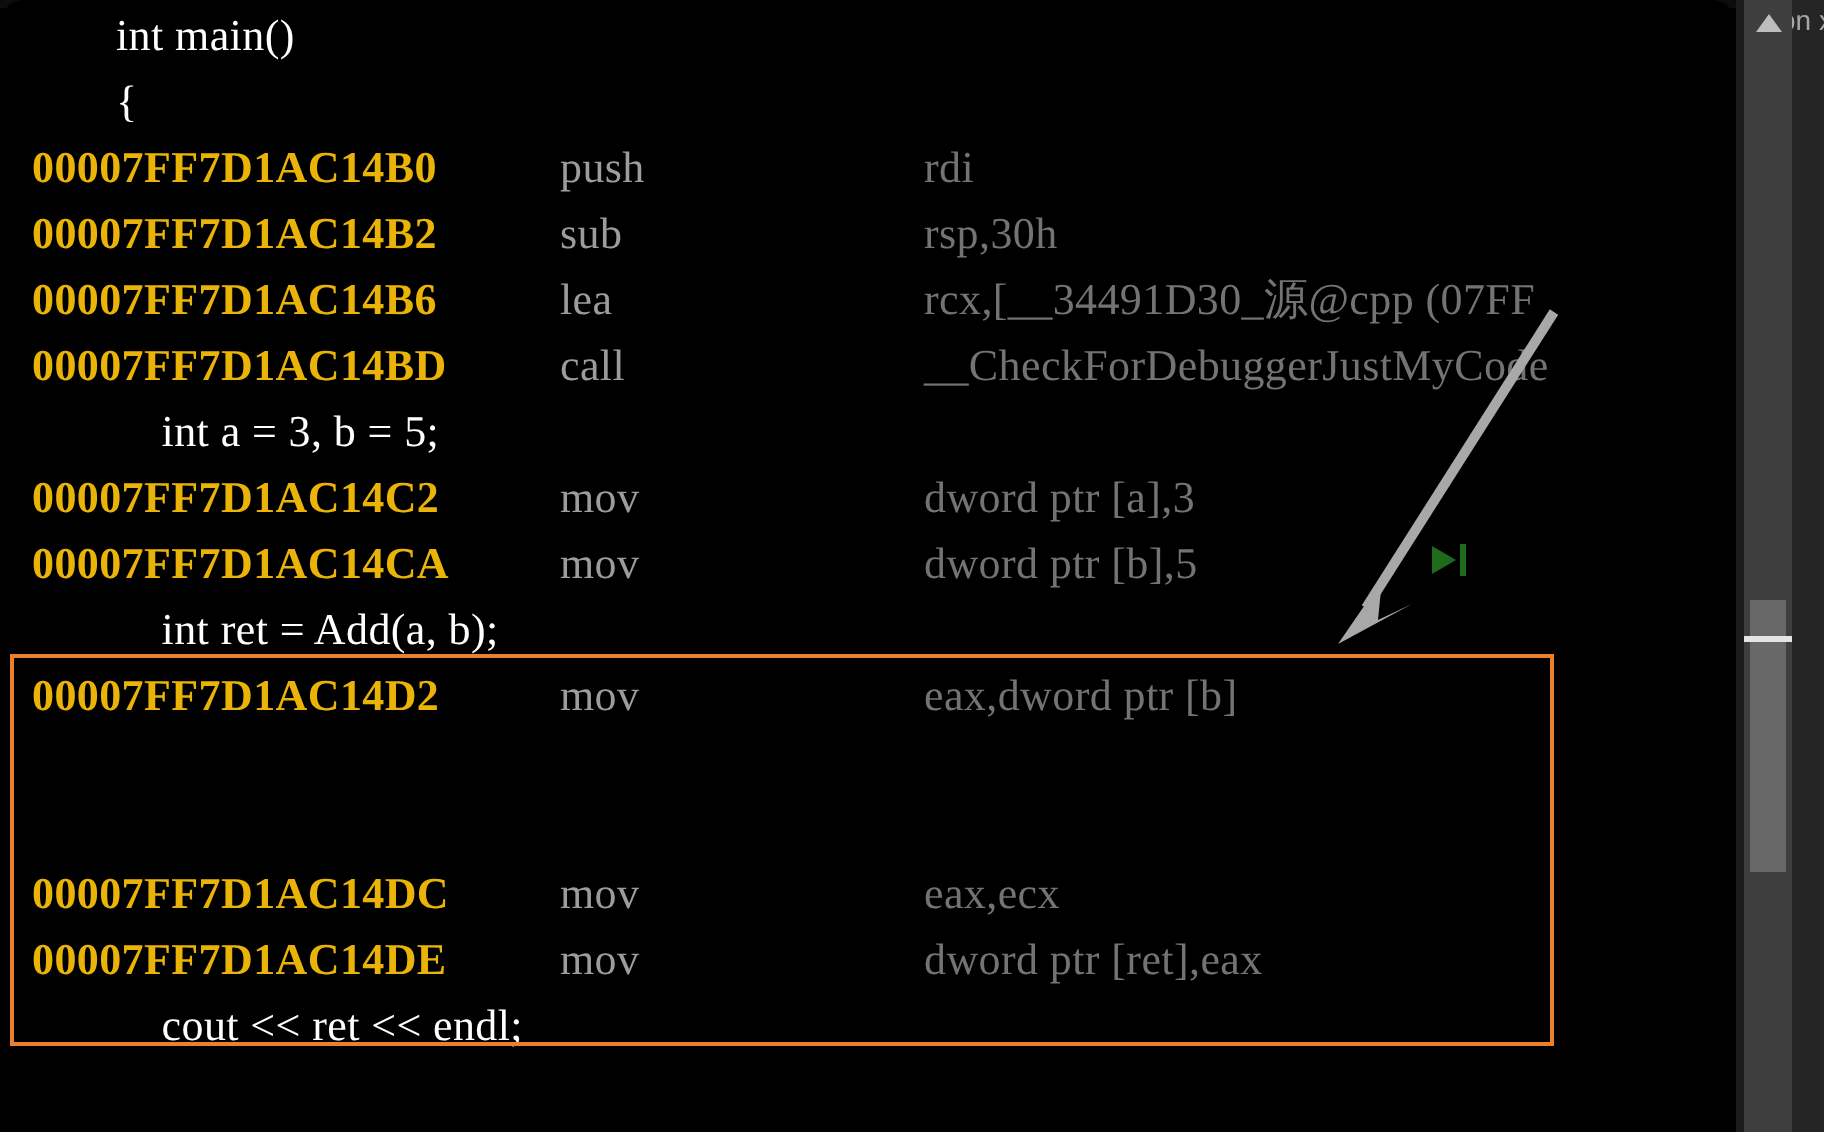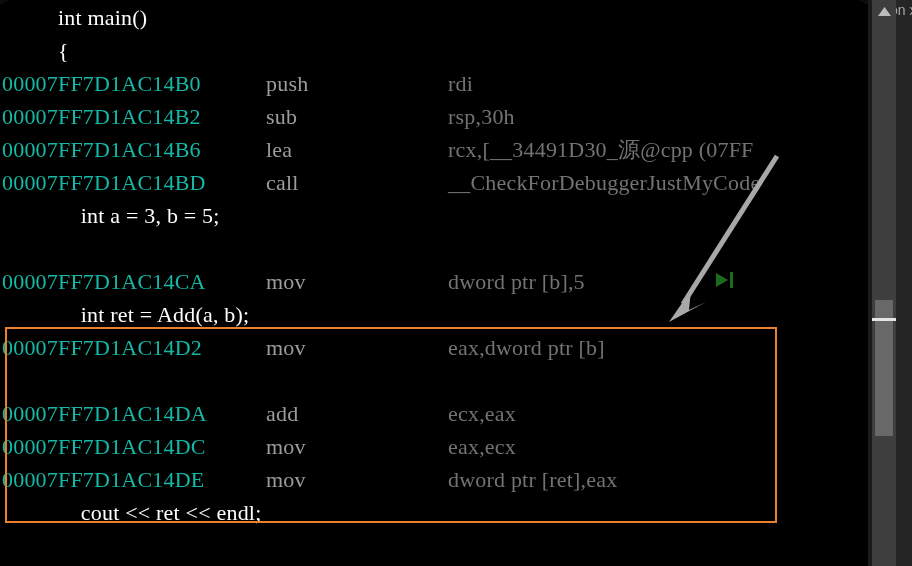--- a/index.html
+++ b/index.html
@@ -52,22 +52,23 @@
     color: #FFFFFF;
     padding-left: 58px;
   }
 
   
   .asm-line { color: #9C9C9C; }
 
   .asm-addr {
     display: inline-block;
     width: 264px;
-    padding-left: 2px;
-    color: #14b8a6;
+    padding-left: 16px;
+    color: #eab308;
+    font-weight: bold;
   }
   .asm-mnemonic {
     display: inline-block;
     width: 182px;
     color: #9C9C9C;
   }
   .asm-operands {
     display: inline-block;
     color: #737373;
   }
@@ -189,24 +190,24 @@
   <div id="top-strip"></div>
 
   <div id="code-surface">
       <div class="code-line src-line" style="top: 1px;">int main()</div>
       <div class="code-line src-line" style="top: 34px;">{</div>
       <div class="code-line asm-line" style="top: 67px;"><span class="asm-addr">00007FF7D1AC14B0</span><span class="asm-mnemonic">push</span><span class="asm-operands">rdi</span></div>
       <div class="code-line asm-line" style="top: 100px;"><span class="asm-addr">00007FF7D1AC14B2</span><span class="asm-mnemonic">sub</span><span class="asm-operands">rsp,30h</span></div>
       <div class="code-line asm-line" style="top: 133px;"><span class="asm-addr">00007FF7D1AC14B6</span><span class="asm-mnemonic">lea</span><span class="asm-operands">rcx,[__34491D30_源@cpp (07FF</span></div>
       <div class="code-line asm-line" style="top: 166px;"><span class="asm-addr">00007FF7D1AC14BD</span><span class="asm-mnemonic">call</span><span class="asm-operands">__CheckForDebuggerJustMyCode</span></div>
       <div class="code-line src-line" style="top: 199px;">    int a = 3, b = 5;</div>
+      <div class="code-line asm-line" style="top: 232px;"><span class="asm-addr">00007FF7D1AC14C2</span><span class="asm-mnemonic">mov</span><span class="asm-operands">dword ptr [a],3</span></div>
       <div class="code-line asm-line" style="top: 265px;"><span class="asm-addr">00007FF7D1AC14CA</span><span class="asm-mnemonic">mov</span><span class="asm-operands">dword ptr [b],5</span></div>
       <div class="code-line src-line" style="top: 298px;">    int ret = Add(a, b);</div>
       <div class="code-line asm-line" style="top: 331px;"><span class="asm-addr">00007FF7D1AC14D2</span><span class="asm-mnemonic">mov</span><span class="asm-operands">eax,dword ptr [b]</span></div>
-      <div class="code-line asm-line" style="top: 397px;"><span class="asm-addr">00007FF7D1AC14DA</span><span class="asm-mnemonic">add</span><span class="asm-operands">ecx,eax</span></div>
       <div class="code-line asm-line" style="top: 430px;"><span class="asm-addr">00007FF7D1AC14DC</span><span class="asm-mnemonic">mov</span><span class="asm-operands">eax,ecx</span></div>
       <div class="code-line asm-line" style="top: 463px;"><span class="asm-addr">00007FF7D1AC14DE</span><span class="asm-mnemonic">mov</span><span class="asm-operands">dword ptr [ret],eax</span></div>
       <div class="code-line src-line" style="top: 496px;">    cout &lt;&lt; ret &lt;&lt; endl;</div>
     </div>
 
   <div id="highlight-box"></div>
 
   <div id="run-to-cursor">
     <svg width="22" height="20" viewBox="0 0 22 20">
       <polygon points="2,3 2,17 14,10" fill="#1E6B1E"></polygon>

